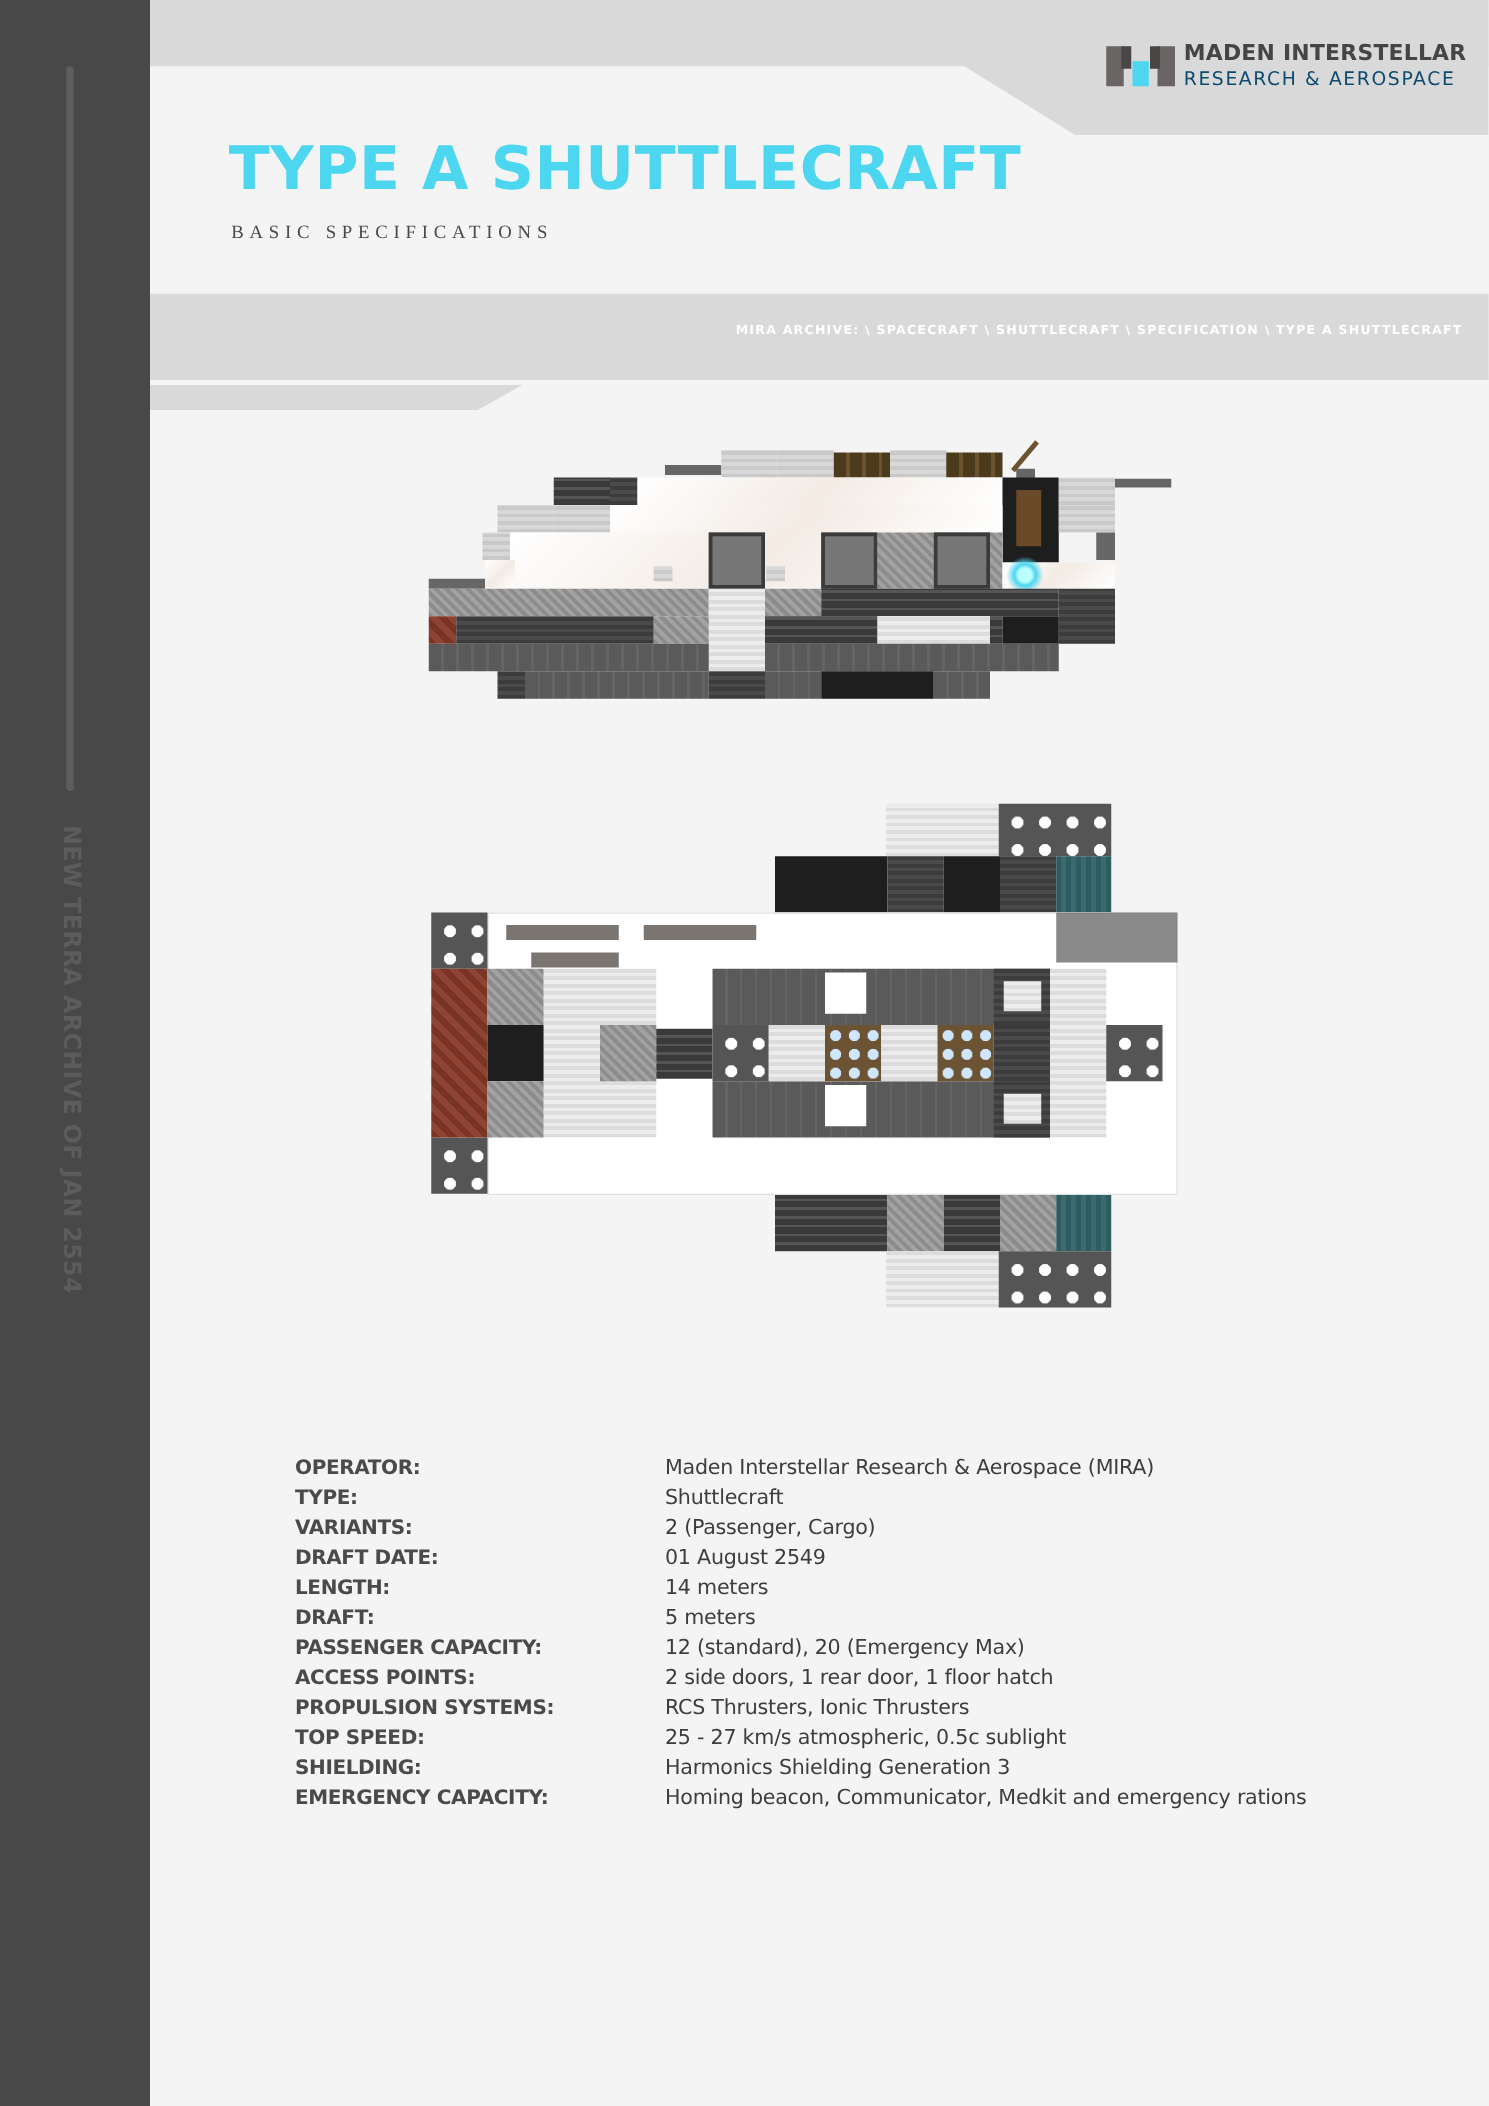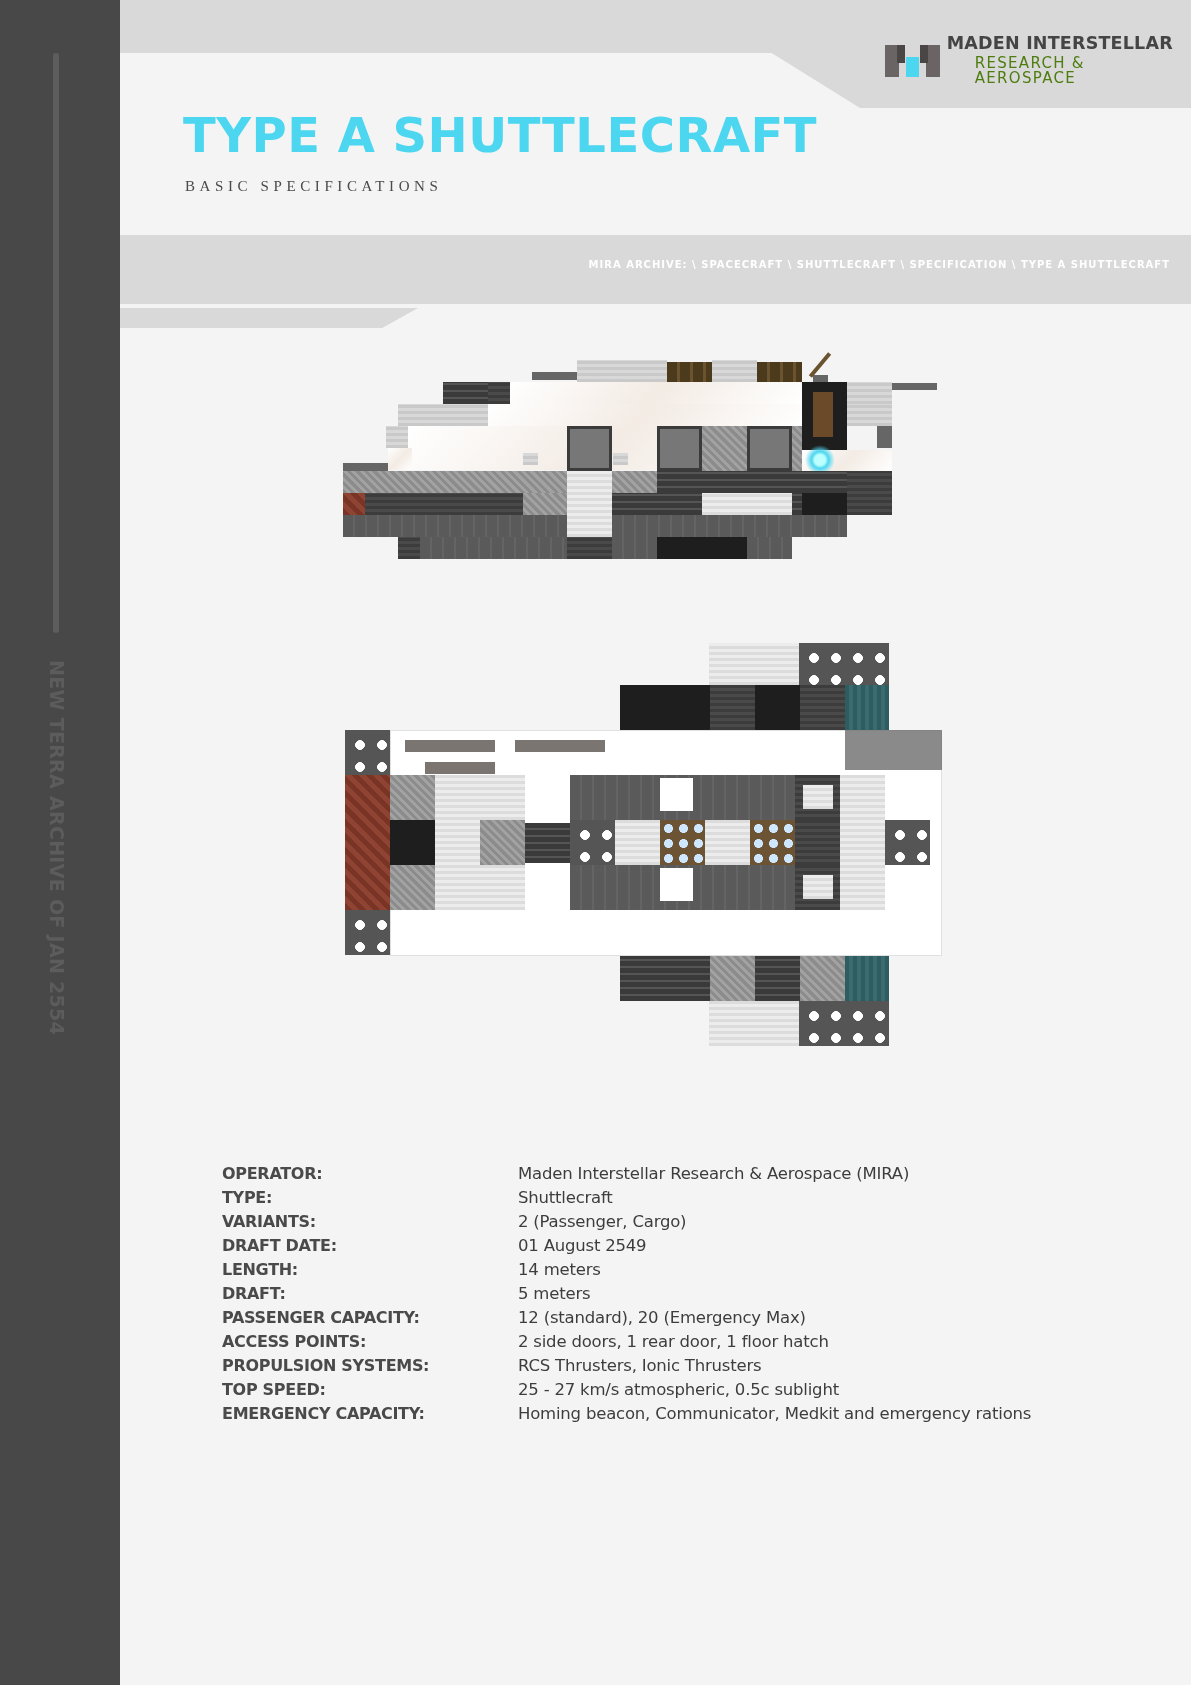--- a/index.html
+++ b/index.html
@@ -22,21 +22,21 @@
     clip-path: polygon(0 0, 100% 0, 100% 100%, 90px 100%); }
   .logo { position: absolute; left: 885px; top: 35px; display: flex; align-items: center; }
   .logo-mark { position: relative; width: 55px; height: 35px; margin-right: 7px; }
   .logo-mark .pl { position: absolute; top: 2px; width: 14px; height: 32px; background: #6a6464; }
   .logo-mark .pl.l { left: 0; } .logo-mark .pl.r { right: 0; }
   .logo-mark .in { position: absolute; top: 2px; width: 8px; height: 18px; background: #4b4646; }
   .logo-mark .in.l { left: 12px; } .logo-mark .in.r { right: 12px; }
   .logo-mark .cy { position: absolute; left: 21px; top: 14px; width: 13px; height: 20px; background: #4dd6f0; }
   .logo-text { line-height: 1; }
   .logo-line1 { font-family: "DejaVu Sans", sans-serif; font-weight: bold; font-size: 17.5px; color: #454545; letter-spacing: 0.2px; }
-  .logo-line2 { font-family: "DejaVu Sans", sans-serif; font-size: 15px; color: #4d7c0f; letter-spacing: 1.3px; margin-top: 3px; margin-left: 28px; }
+  .logo-line2 { font-family: "DejaVu Sans", sans-serif; font-size: 15px; color: #0c4a6e; letter-spacing: 1.3px; margin-top: 3px; }
 
   .page-title { position: absolute; left: 183px; top: 104px; font-family: "DejaVu Sans", sans-serif; font-weight: bold;
     font-size: 48px; color: #4dd6f0; letter-spacing: 0.5px; line-height: 62px; }
   .page-subtitle { position: absolute; left: 185px; top: 172px; font-family: Liberation Serif, serif;
     font-size: 15px; color: #4a4a4a; letter-spacing: 4.6px; line-height: 28px; }
 
   .breadcrumb-band { position: absolute; left: 120px; top: 235px; width: 1071px; height: 69px; background: #d9d9d9; }
   .breadcrumb { position: absolute; right: 21px; top: 259px; font-family: "DejaVu Sans", sans-serif; font-size: 10px;
     color: #ffffff; letter-spacing: 1px; white-space: nowrap; font-weight: bold; }
   .slant-bar { position: absolute; left: 120px; top: 308px; width: 298px; height: 20px; background: #d9d9d9;
@@ -60,21 +60,21 @@
   .t-rust { background: repeating-linear-gradient(45deg, #7a3425 0 5px, #8f4433 5px 10px); }
   .t-plank { background: repeating-linear-gradient(90deg, #5a5a5a 0 10px, #646464 10px 12px); }
   .t-win { background: #777; border: 3px solid #3b3b3b; }
   .t-vent { background: #555; background-image: radial-gradient(#fff 30%, transparent 32%); background-size: 22px 22px; background-position: 4px 4px; }
   .t-glass { background: #6b5333; background-image: radial-gradient(#cfe6ff 40%, transparent 44%); background-size: 15px 15px; background-position: 1px 1px; }
   .t-teal { background: repeating-linear-gradient(90deg, #2d5d60 0 4px, #3b6b6e 4px 8px); }
   .t-black { background: #1e1e1e; }
   .lantern { background: radial-gradient(circle, #bff 0 25%, #4dd6f0 40%, transparent 70%); }
 
   
-  .specs { position: absolute; left: 222px; top: 1161px; }
+  .specs { position: absolute; left: 236px; top: 1161px; }
   .spec-row { display: flex; height: 24px; align-items: center; }
   .spec-label { width: 296px; font-family: "DejaVu Sans", sans-serif; font-weight: bold; font-size: 16px; color: #4a4a4a;
     letter-spacing: -0.3px; white-space: nowrap; }
   .spec-value { font-family: "DejaVu Sans", sans-serif; font-size: 16.5px; color: #3d3d3d; white-space: nowrap; letter-spacing: -0.2px; }
 </style>
 </head>
 <body>
 
 <div class="sidebar">
   <div class="sidebar-line"></div>
@@ -258,16 +258,20 @@
   </div>
   <div class="spec-row">
     <div class="spec-label">PROPULSION SYSTEMS:</div>
     <div class="spec-value">RCS Thrusters, Ionic Thrusters</div>
   </div>
   <div class="spec-row">
     <div class="spec-label">TOP SPEED:</div>
     <div class="spec-value">25 - 27 km/s atmospheric, 0.5c sublight</div>
   </div>
   <div class="spec-row">
+    <div class="spec-label">SHIELDING:</div>
+    <div class="spec-value">Harmonics Shielding Generation 3</div>
+  </div>
+  <div class="spec-row">
     <div class="spec-label">EMERGENCY CAPACITY:</div>
     <div class="spec-value">Homing beacon, Communicator, Medkit and emergency rations</div>
   </div>
 </div>
 
 </body></html>

